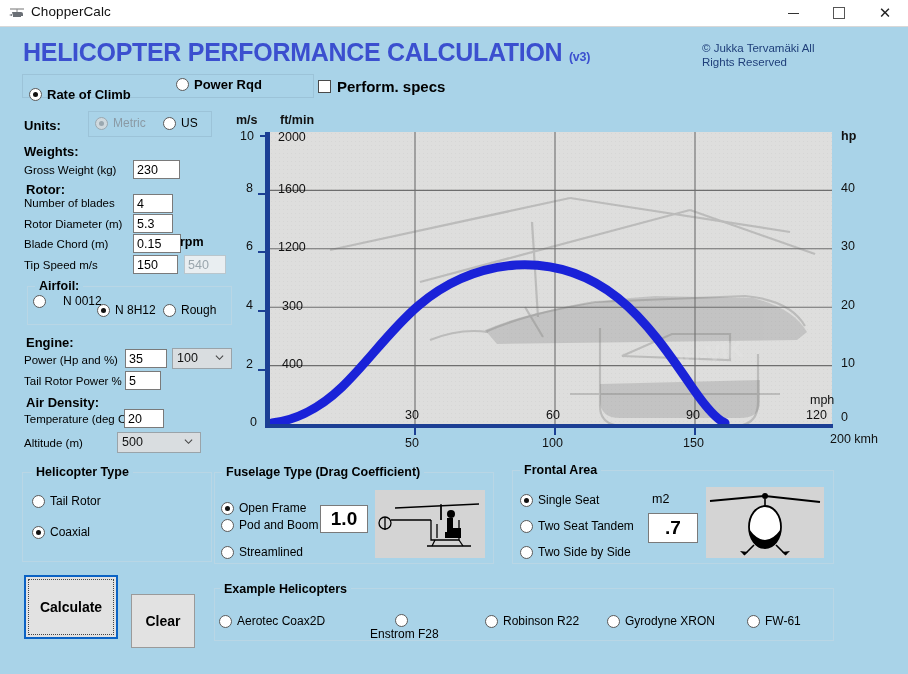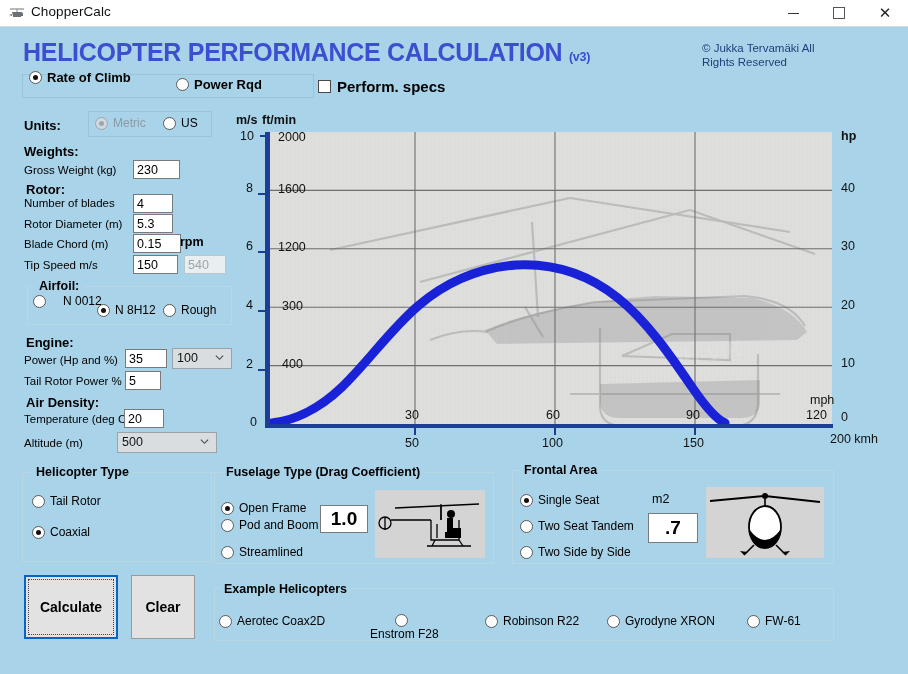--- a/index.html
+++ b/index.html
@@ -25,21 +25,21 @@
 
   
   .heading{position:absolute;left:23px;top:38px;font-size:25px;font-weight:bold;color:#3b4fcf;
     letter-spacing:-.3px;white-space:nowrap;}
   .hver{font-size:12.5px;font-weight:bold;color:#3b4fcf;}
   .copyright{position:absolute;left:702px;top:41px;width:140px;font-size:11.5px;color:#1f3f7a;
     line-height:14px;}
 
   
   .modegroup{position:absolute;left:22px;top:74px;width:290px;height:22px;border:1px solid #9cc3d8;}
-  .mode-roc{position:absolute;left:29px;top:70px;}
+  .mode-roc{position:absolute;left:29px;top:87px;}
   .mode-pr{position:absolute;left:176px;top:77px;}
   .chk-perf{position:absolute;left:318px;top:78px;}
 
   
   .rb{display:inline-flex;align-items:center;white-space:nowrap;font-size:12px;color:#000;}
   .rb .dot{width:13px;height:13px;border-radius:50%;background:#fff;border:1px solid #5a5a5a;
     box-sizing:border-box;margin-right:5px;position:relative;flex:0 0 auto;}
   .rb .dot.on::after{content:"";position:absolute;left:3px;top:3px;width:5px;height:5px;
     border-radius:50%;background:#111;}
   .rb.dis{color:#8a9aa5;}
@@ -190,29 +190,29 @@
       <path d="M1 3l4 4 4-4" stroke="#444" stroke-width="1.2" fill="none"></path>
     </svg>
   </div>
   <div class="lbl" style="left:24px;top:375px;">Tail Rotor Power %</div>
   <input class="tf" style="left: 125px; top: 371px; width: 36px;" value="5">
 
   <div class="lbl b" style="left:26px;top:395px;">Air Density:</div>
   <div class="lbl" style="left:24px;top:413px;">Temperature (deg C)</div>
   <input class="tf" style="left: 124px; top: 409px; width: 40px;" value="20">
   <div class="lbl" style="left:24px;top:437px;">Altitude (m)</div>
-  <div class="sel" style="left:117px;top:432px;width:100px;">
+  <div class="sel" style="left:117px;top:432px;width:84px;">
     <span>500</span>
     <svg class="cv" viewBox="0 0 10 10">
       <path d="M1 3l4 4 4-4" stroke="#444" stroke-width="1.2" fill="none"></path>
     </svg>
   </div>
 
   <div class="axtxt b" style="left:236px;top:113px;">m/s</div>
-  <div class="axtxt b" style="left:262px;top:113px;">ft/min</div>
+  <div class="axtxt b" style="left:280px;top:113px;">ft/min</div>
   <div class="axtxt b" style="left:841px;top:129px;">hp</div>
 
   <div class="chart">
     <svg width="562" height="292" viewBox="0 0 562 292">
       <defs>
         <pattern id="noise" width="4" height="4" patternUnits="userSpaceOnUse">
           <rect width="4" height="4" fill="#dededd"></rect>
           <rect width="1" height="1" x="1" y="1" fill="#d6d6d5"></rect>
         </pattern>
       </defs>
@@ -301,21 +301,21 @@
   </label>
   <label class="rb" style="position:absolute;left:32px;top:525px;">
     <span class="dot on"></span>
     <span>Coaxial</span>
   </label>
 
   <div class="btn focus" style="left:24px;top:575px;width:94px;height:64px;">
     <span class="inner"></span>
     <span>Calculate</span>
   </div>
-  <div class="btn" style="left:131px;top:575px;width:64px;height:64px;">
+  <div class="btn" style="left:131px;top:594px;width:64px;height:54px;">
     <span>Clear</span>
   </div>
 
   <div class="fieldset" style="left:214px;top:472px;width:280px;height:92px;"></div>
   <div class="fs-legend" style="left:222px;top:465px;">Fuselage Type (Drag Coefficient)</div>
   <label class="rb" style="position:absolute;left:221px;top:493px;margin-top:8px;">
     <span class="dot on"></span>
     <span>Open Frame</span>
   </label>
   <label class="rb" style="position:absolute;left:221px;top:518px;">

